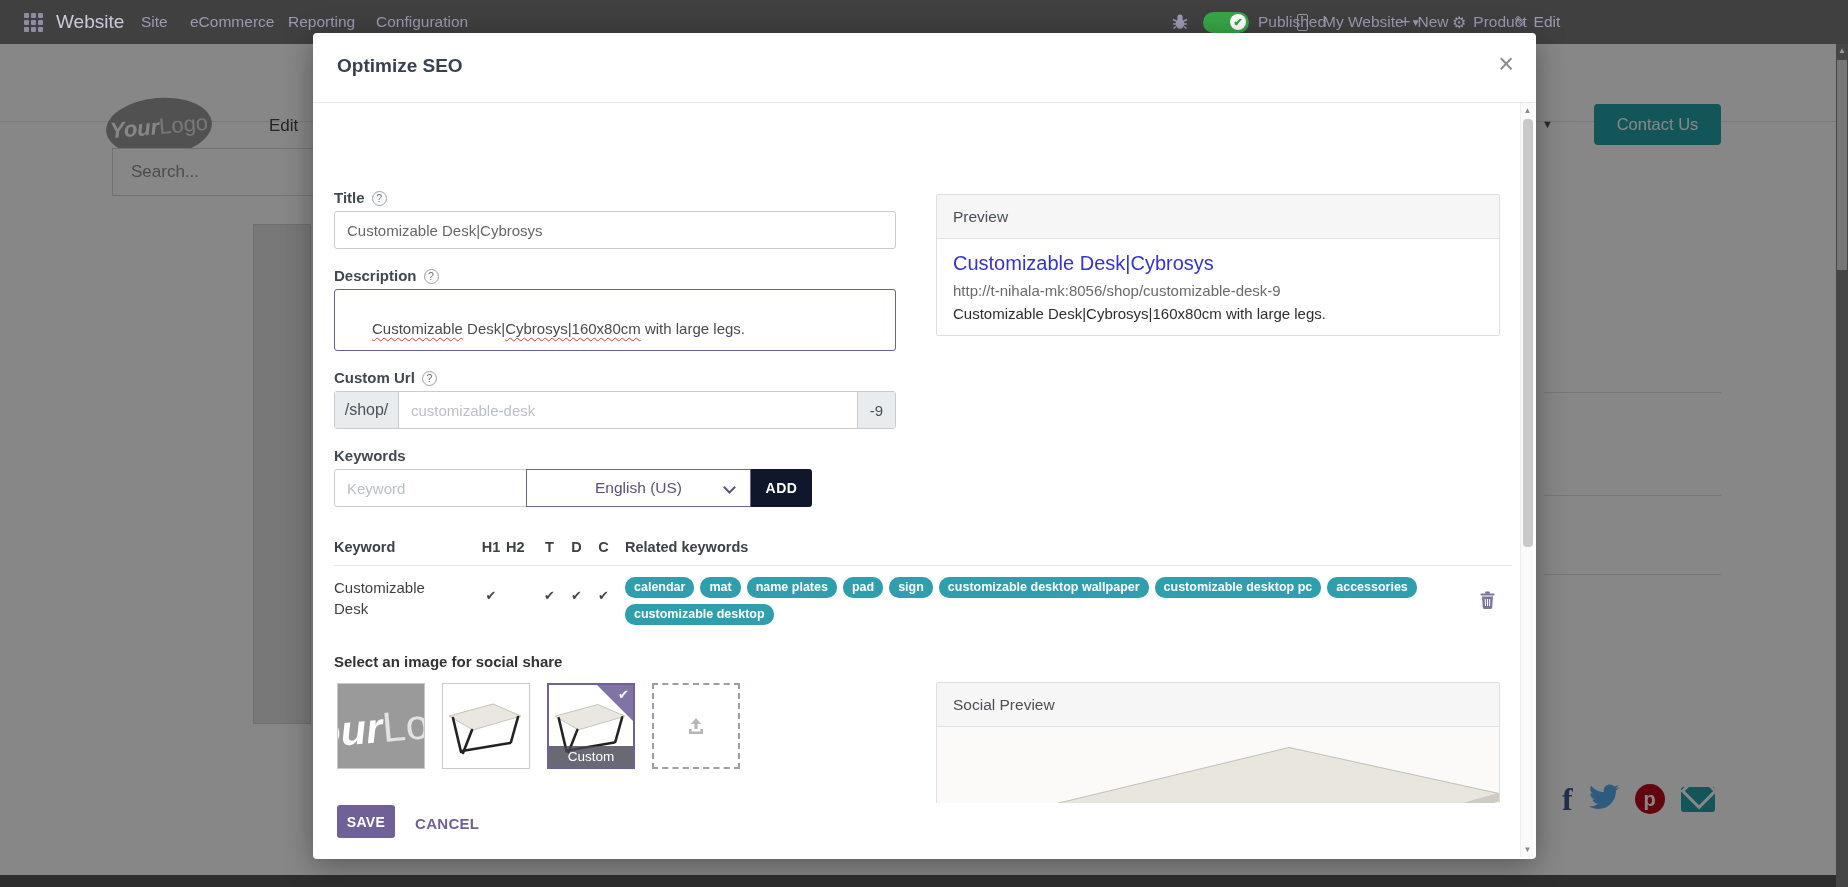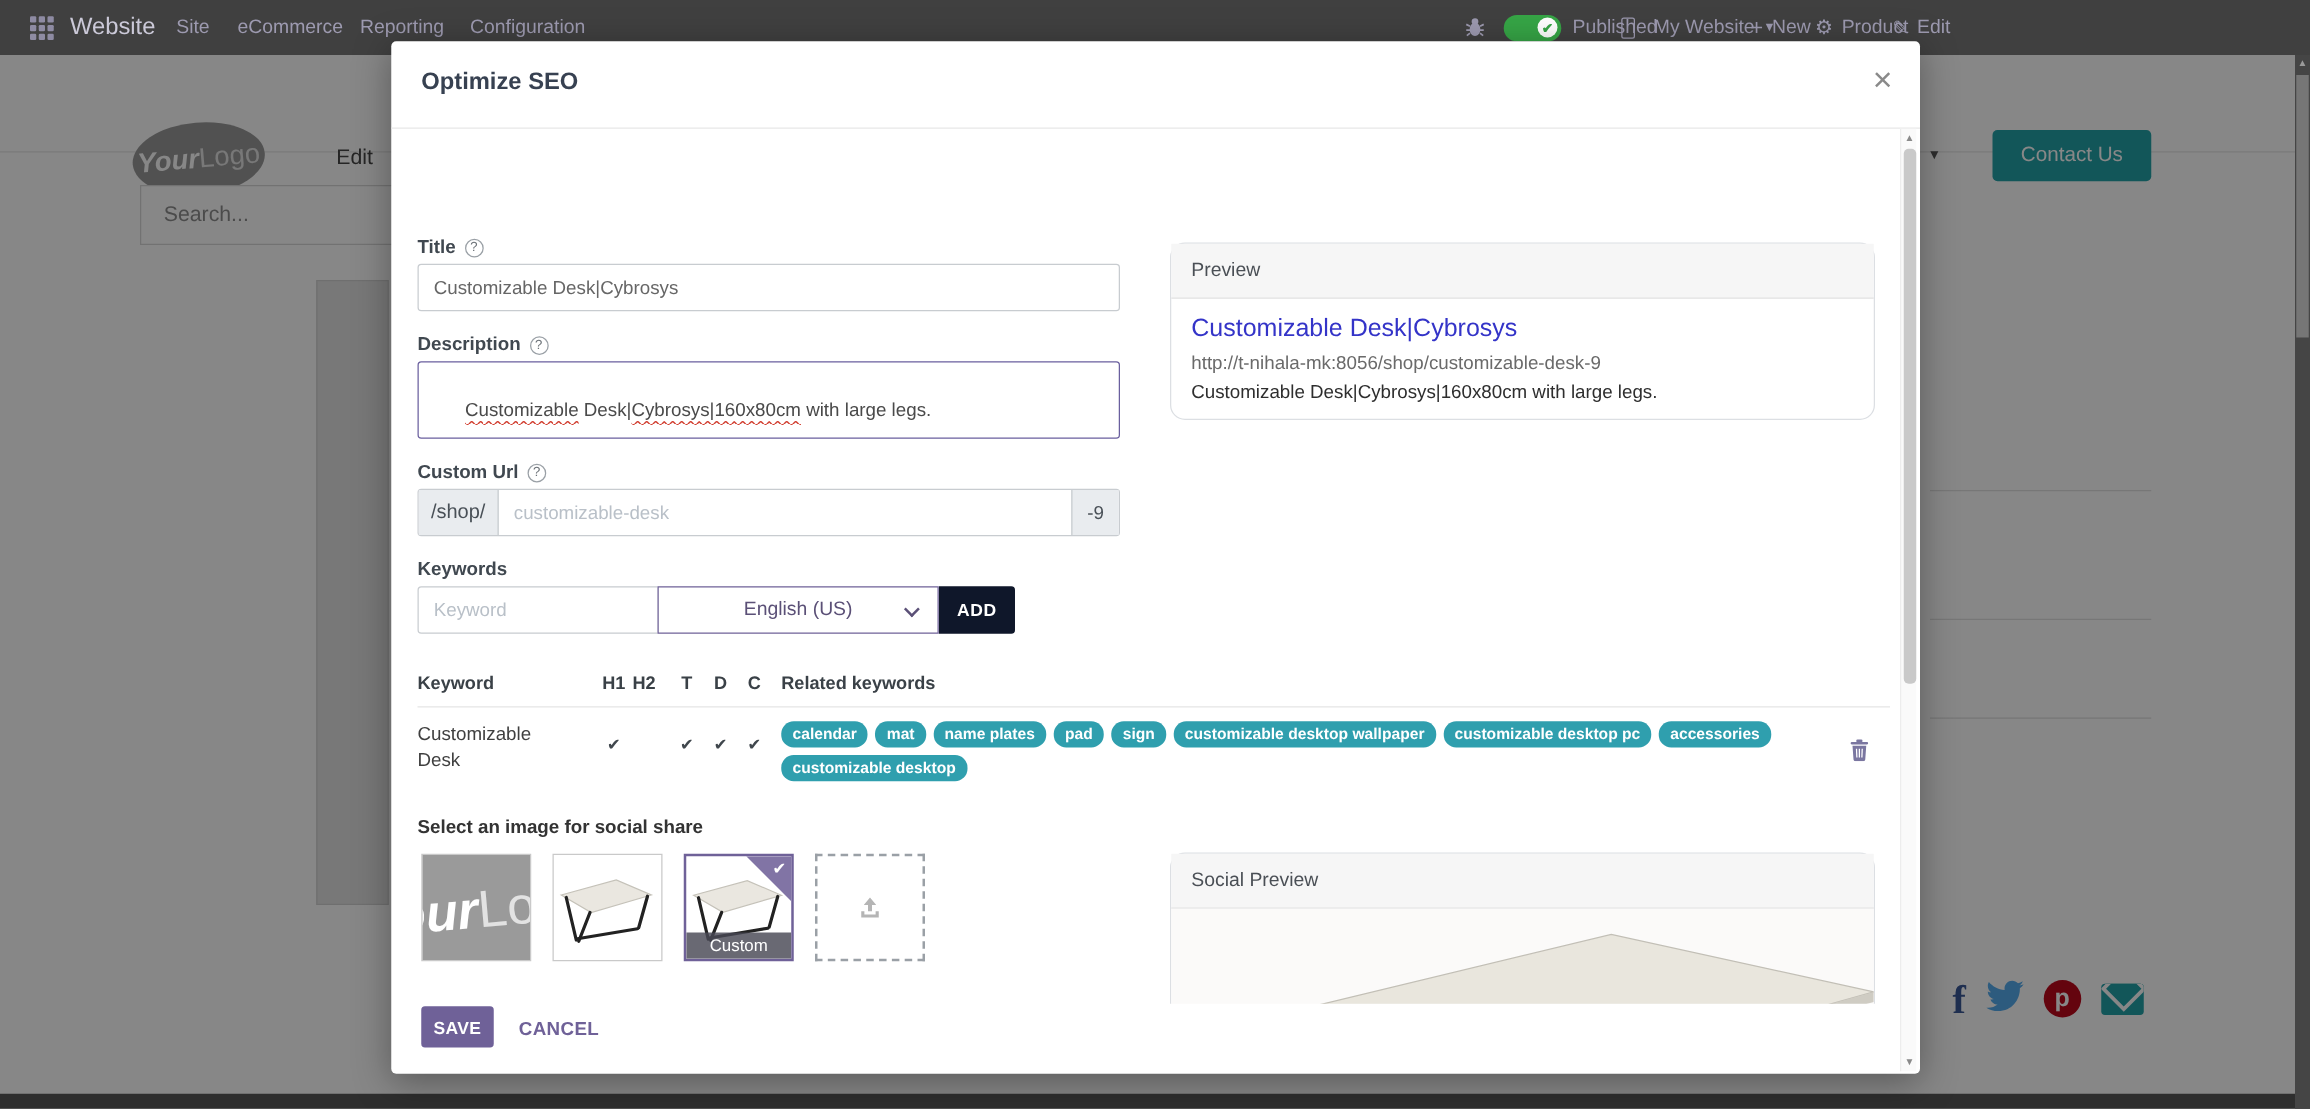--- a/index.html
+++ b/index.html
@@ -122,21 +122,21 @@
   .logo-big .l1 { font-weight:700; font-style:italic; font-size:42px; }
   .logo-big .l2 { font-weight:300; font-size:42px; color:#e2e2e2; }
   .corner { position:absolute; right:0; top:0; width:0; height:0;
     border-top:36px solid rgba(111,97,152,0.88); border-left:36px solid transparent; }
   .corner-chk { position:absolute; right:4px; top:2px; color:#fff; font-size:13px; }
   .custom-bar { position:absolute; left:0; bottom:0; width:100%; height:21px;
     background:rgba(72,72,84,0.82); color:#fff; font-size:13.5px; display:flex;
     align-items:center; justify-content:center; }
   .thumb.upload { border:2px dashed #9aa0a6; display:flex; align-items:center; justify-content:center; }
 
-  .card { position:absolute; left:623px; width:564px; border:1px solid #dcdfe3; border-radius:12px;
+  .card { position:absolute; left:623px; width:564px; border:1px solid #dcdfe3; border-radius:2px;
     background:#fff; }
   .card-head { height:44px; background:#f6f6f6; border-bottom:1px solid #e2e2e2;
     display:flex; align-items:center; padding-left:16px; font-size:15.5px; color:#4a4f55; }
   .card-body { padding:13px 16px; }
   .prev-link { font-size:20px; color:#3434c8; margin-bottom:7px; cursor:pointer; }
   .prev-url { font-size:15px; color:#6a6a6a; margin-bottom:6px; }
   .prev-desc { font-size:15px; color:#2e2e2e; }
   .social-body { height:146px; background:#fbfaf9; overflow:hidden; position:relative; }
 
   .modal-footer { position:absolute; left:0; bottom:0; width:100%; height:56px; }

